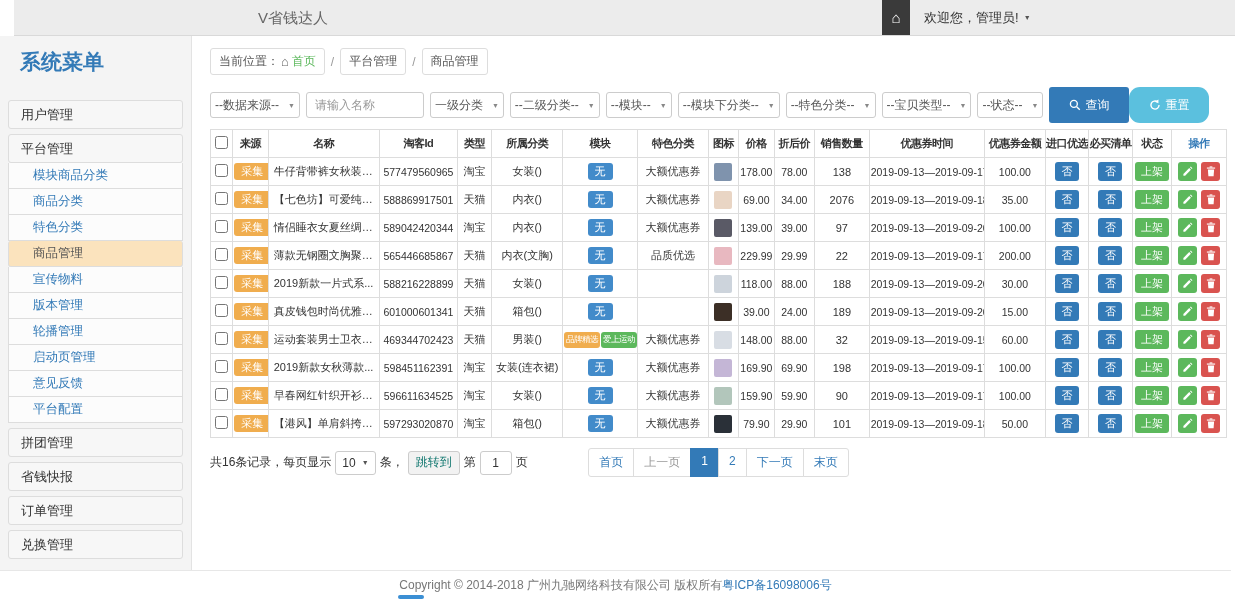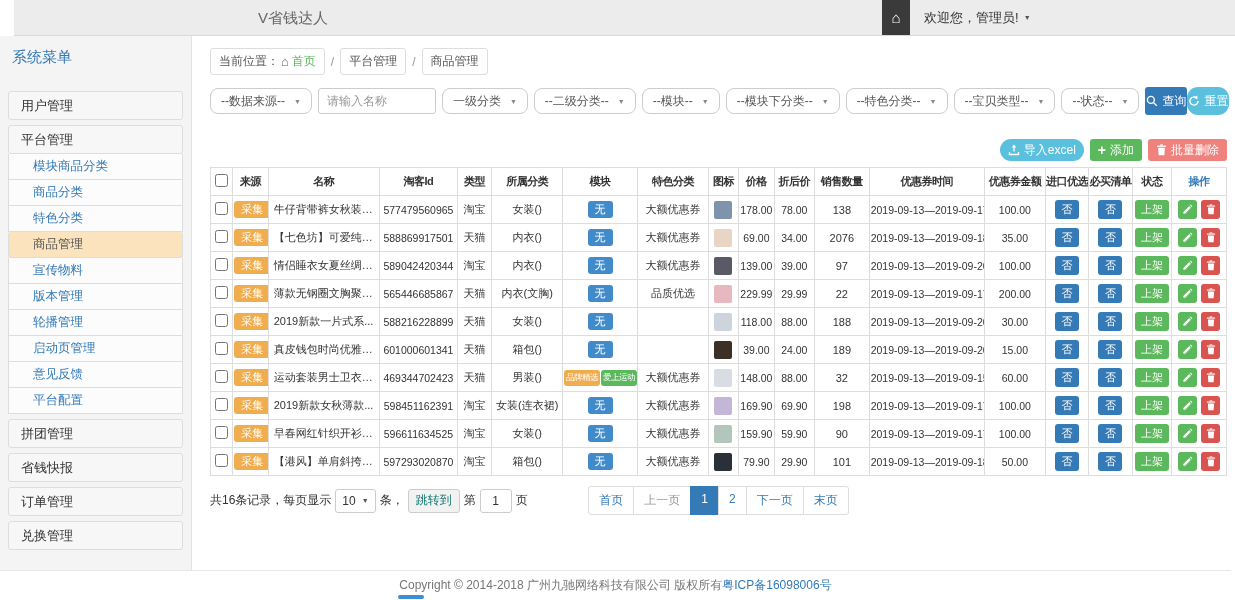--- a/index.html
+++ b/index.html
@@ -14,49 +14,49 @@
   .topbar-right { position:absolute; left:868px; top:0; height:35px; display:flex; align-items:center; }
   .home-btn { width:28px; height:35px; background:#3a3a3a; color:#fff; display:flex;
     align-items:center; justify-content:center; font-size:15px; cursor:pointer; }
   .welcome { font-size:13px; color:#333; margin-left:14px; cursor:pointer; display:flex; align-items:center; }
   .caret { font-size:7px; color:#555; margin-left:5px; }
 
   
   .sidebar { position:absolute; top:36px; left:0; width:192px; bottom:30px;
     background:var(--sidebar-bg,#f4f4f4); border-right:1px solid #e3e3e3;
     padding:4px 8px 0 8px; overflow:hidden; }
-  .sidebar-title { color:var(--primary,#337ab7); font-size:15px; font-weight:normal; padding:8px 4px 12px; }
+  .sidebar-title { color:var(--primary,#337ab7); font-size:21px; font-weight:bold; padding:8px 4px 12px;margin-left:8px; }
   .side-item { font-size:13px; line-height:15px; color:#333; cursor:pointer; background:#f7f7f7; }
   .side-item.parent { padding:6px 12px; border:1px solid #ddd; border-radius:3px; margin-top:5px; }
   .side-item.parent:first-child { margin-top:12px; }
   .side-item.sub { padding:5px 12px 5px 24px; border:1px solid #ddd; border-top:none;
     background:#fcfcfc; color:var(--primary,#337ab7); font-size:12.5px; }
   .side-item.sub.active { background:var(--active-menu,#fbe3bd); color:#555; border-radius:3px; }
 
   
   .main { position:absolute; left:210px; right:8px; top:36px; bottom:30px; }
 
   .breadcrumb { margin-top:12px; display:flex; align-items:center; font-size:12px; color:#555; }
   .crumb-box { border:1px solid #ddd; background:#fff; padding:4px 8px; border-radius:3px;
     display:inline-flex; align-items:center; color:#555; }
   .crumb-sep { margin:0 6px; color:#999; }
   .bc-home { color:#666; margin:0 3px 0 2px; font-size:13px; }
   .bc-homelink { color:var(--success,#5cb85c); cursor:pointer; }
 
   .filter-bar { margin-top:12px; display:flex; align-items:center; }
   .filter-fields { display:flex; align-items:center; }
-  .f-select { height:26px; border:1px solid #ccc; border-radius:8px; background:#fff;
-    display:inline-flex; align-items:center; padding:0 10px; font-size:12px; color:#555;
+  .f-select { height:26px; border:1px solid #ccc; border-radius:3px; background:#fff;
+    display:inline-flex; align-items:center; padding:0 4px; font-size:12px; color:#555;
     margin-right:6px; cursor:pointer; white-space:nowrap; }
   .f-select .caret { margin-left:9px; color:#888; }
   .f-input { height:26px; width:118px; border:1px solid #ccc; border-radius:3px;
     padding:0 8px; font-size:12px; margin-right:6px; color:#333; }
   .f-input::placeholder { color:#999; }
-  .btn { height:28px; border:none; border-radius:3px; color:#fff; font-size:12px;
-    padding:0 1px; display:inline-flex; align-items:center; gap:4px; cursor:pointer;
+  .btn { height:36px; border:none; border-radius:3px; color:#fff; font-size:12px;
+    padding:0 20px; display:inline-flex; align-items:center; gap:4px; cursor:pointer;
     font-family:inherit; white-space:nowrap; }
   .btn-primary { background:var(--primary,#337ab7); }
   .btn-info { background:var(--info,#5bc0de);border-radius:11px; }
   .btn-success { background:var(--success,#5cb85c); }
   .btn-danger-light { background:var(--danger-light,#f0827e); }
   .btn-sm { height:22px; padding:0 8px; }
   .plus-glyph { font-size:14px; font-weight:bold; line-height:1; }
 
   .toolbar { margin-top:24px; display:flex; justify-content:flex-end; gap:6px; }
 
@@ -212,42 +212,20 @@
     </button>
     <button class="btn btn-info">
       <svg width="12" height="12" viewBox="0 0 16 16">
         <path d="M13.4 8a5.4 5.4 0 1 1-1.9-4.1" fill="none" stroke="#fff" stroke-width="1.8"></path>
         <polygon points="12.6,0.6 12.6,5.8 7.8,3.8" fill="#fff"></polygon>
       </svg>
       <span>重置</span>
     </button>
   </div>
 
-  <div class="toolbar">
-    <button class="btn btn-sm btn-info">
-      <svg width="12" height="12" viewBox="0 0 16 16">
-        <line x1="8" y1="4" x2="8" y2="10" stroke="#fff" stroke-width="1.8"></line>
-        <polygon points="8,0.8 11.2,4.6 4.8,4.6" fill="#fff"></polygon>
-        <path d="M2 10.5v3.5h12v-3.5" fill="none" stroke="#fff" stroke-width="1.8"></path>
-      </svg>
-      <span>导入excel</span>
-    </button>
-    <button class="btn btn-sm btn-success">
-      <span class="plus-glyph">+</span>
-      <span>添加</span>
-    </button>
-    <button class="btn btn-sm btn-danger-light">
-      <svg width="11" height="12" viewBox="0 0 14 16">
-        <path d="M2.5 5h9l-.7 10h-7.6z" fill="#fff"></path>
-        <rect x="1" y="2.2" width="12" height="1.6" fill="#fff"></rect>
-        <rect x="5" y="0.6" width="4" height="1.6" fill="#fff"></rect>
-      </svg>
-      <span>批量删除</span>
-    </button>
-  </div>
 
   <table>
     <colgroup>
       <col style="width:22px">
         <col style="width:35px">
         <col style="width:110px">
         <col style="width:77px">
       <col style="width:34px">
         <col style="width:70px">
         <col style="width:74px">

